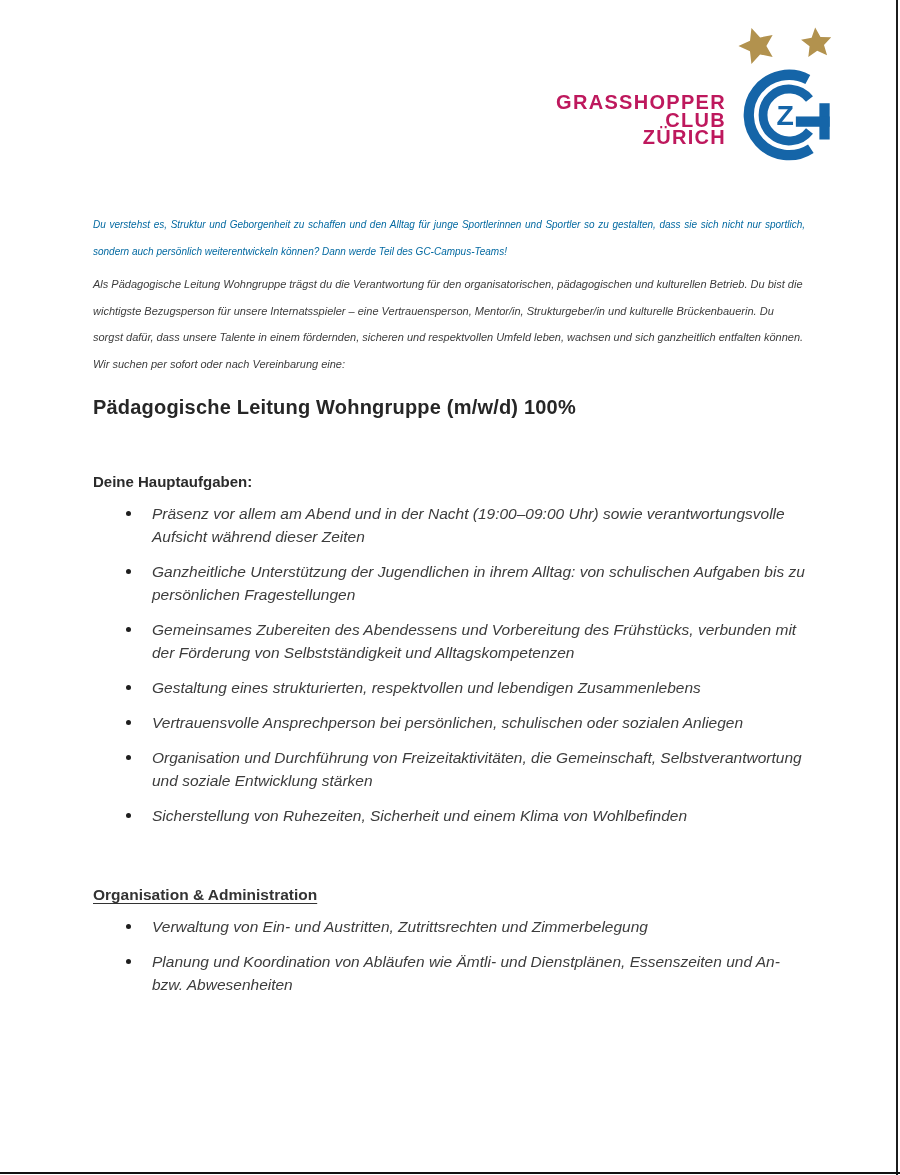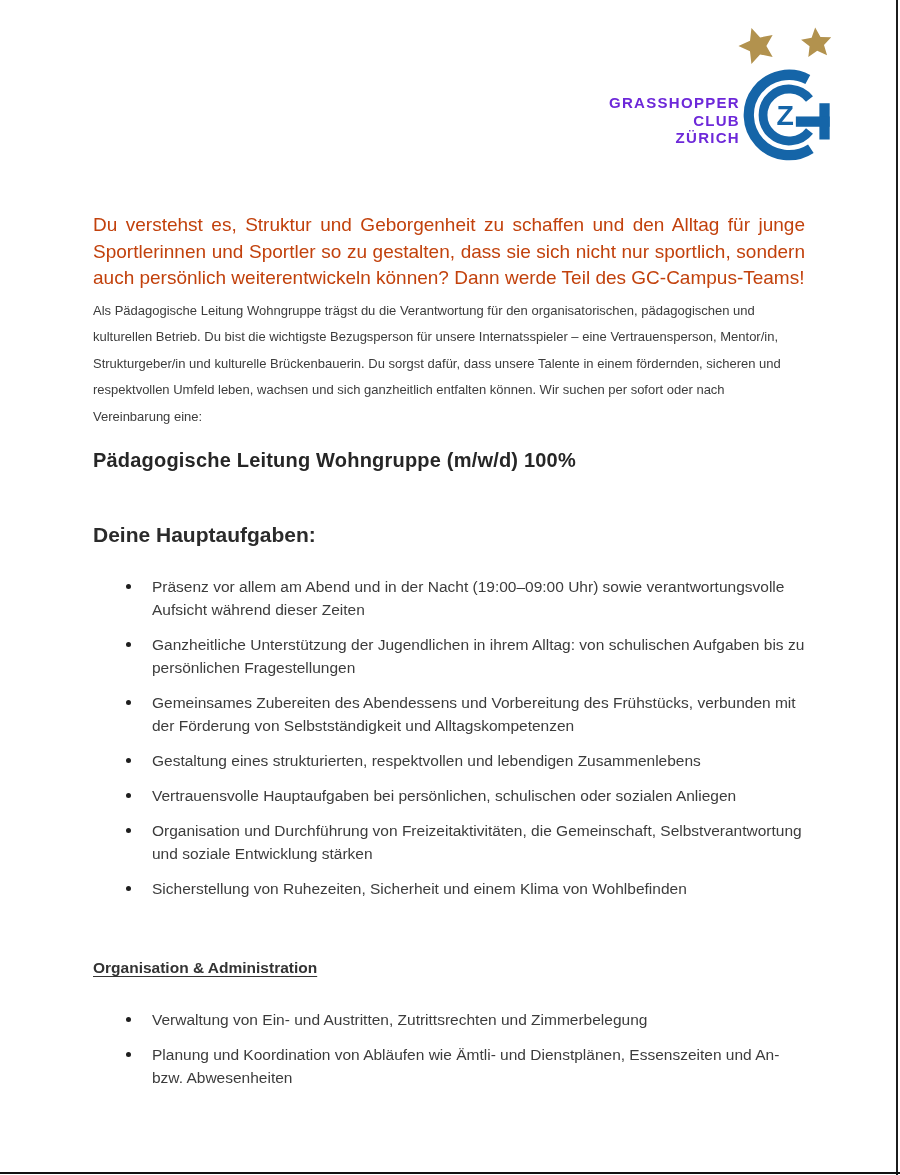--- a/index.html
+++ b/index.html
@@ -11,63 +11,64 @@
     color:#3c3c3c;
     overflow:hidden;
     box-sizing:border-box;
   }
   .edge-right{position:absolute;top:0;right:2px;width:2px;height:100%;background:#1c1c1c;}
   .edge-bottom{position:absolute;left:0;bottom:1px;width:100%;height:2px;background:#111;}
 
   
   .logo-row{display:flex;justify-content:flex-end;align-items:flex-start;padding:22px 62px 0 0;height:142px;}
   .wordmark{
-    margin:72px 0 0 0;
+    margin:72px 14px 0 0;
     text-align:right;
-    color:#6d28d9;
+    color:#be185d;
     font-weight:bold;
-    font-size:15px;
+    font-size:20px;
     letter-spacing:1.3px;
     line-height:17.5px;
   }
   .crest-col{position:relative;width:98px;height:142px;flex:0 0 98px;}
   .star{position:absolute;}
   .star-left{left:-5px;top:1px;width:44px;height:44px;transform:rotate(-18deg);}
   .star-right{left:58px;top:2px;width:37px;height:37px;transform:rotate(-5deg);}
   .crest{position:absolute;left:0;top:44px;width:98px;height:98px;}
   .crest text{font-family:"Liberation Sans",sans-serif;font-weight:bold;}
 
   
   .content{margin:0 95px 0 93px;}
   .teaser{
     margin:48px 0 0;
+    font-style:italic;
     text-align:justify;
-    font-size:19px;
+    font-size:10px;
     line-height:26.5px;
-    color:#c2410c;
+    color:#0369a1;
   }
-  .desc{margin:6px 0 12px;font-size:13px;line-height:26.5px;}
+  .desc{margin:6px 0 12px;font-size:11px;line-height:26.5px;font-style:italic;}
   .job-title{
     margin:18px 0 7px;
     font-size:20px;
     line-height:24px;
     font-weight:bold;
     color:#262626;
     letter-spacing:.2px;
   }
-  .tasks-heading{margin:52px 0 0;font-size:21px;line-height:22px;font-weight:bold;color:#2b2b2b;}
+  .tasks-heading{margin:52px 0 0;font-size:15px;line-height:22px;font-weight:bold;color:#2b2b2b;}
   .section-heading{
     margin:14px 0 0;
     font-size:15.5px;line-height:22px;
     color:#333;
     text-decoration:underline;
     text-underline-offset:3px;
   }
   .section-heading.second{margin-top:57px;}
-  ul.tasks{list-style:none;margin:29px 0 0;padding:0;}
+  ul.tasks{list-style:none;margin:9px 0 0;padding:0;font-style:italic;}
   ul.tasks li{
     position:relative;
     padding-left:59px;
     font-size:15.5px;
     line-height:23px;
     margin-bottom:12px;
   }
   ul.tasks li::before{
     content:"";
     position:absolute;left:33px;top:9px;
@@ -116,21 +117,21 @@
     <h1 class="job-title">Pädagogische Leitung Wohngruppe (m/w/d) 100%</h1>
 
     <h2 class="tasks-heading">Deine Hauptaufgaben:</h2>
 
 
     <ul class="tasks">
       <li>Präsenz vor allem am Abend und in der Nacht (19:00–09:00 Uhr) sowie verantwortungsvolle Aufsicht während dieser Zeiten</li>
       <li>Ganzheitliche Unterstützung der Jugendlichen in ihrem Alltag: von schulischen Aufgaben bis zu persönlichen Fragestellungen</li>
       <li>Gemeinsames Zubereiten des Abendessens und Vorbereitung des Frühstücks, verbunden mit der Förderung von Selbstständigkeit und Alltagskompetenzen</li>
       <li>Gestaltung eines strukturierten, respektvollen und lebendigen Zusammenlebens</li>
-      <li>Vertrauensvolle Hauptaufgaben bei persönlichen, schulischen oder sozialen Anliegen</li>
+      <li>Vertrauensvolle Ansprechperson bei persönlichen, schulischen oder sozialen Anliegen</li>
       <li>Organisation und Durchführung von Freizeitaktivitäten, die Gemeinschaft, Selbstverantwortung und soziale Entwicklung stärken</li>
       <li>Sicherstellung von Ruhezeiten, Sicherheit und einem Klima von Wohlbefinden</li>
     </ul>
 
     <h3 class="section-heading second">Organisation &amp; Administration</h3>
 
     <ul class="tasks">
       <li>Verwaltung von Ein- und Austritten, Zutrittsrechten und Zimmerbelegung</li>
       <li>Planung und Koordination von Abläufen wie Ämtli- und Dienstplänen, Essenszeiten und An- bzw. Abwesenheiten</li>
     </ul>

